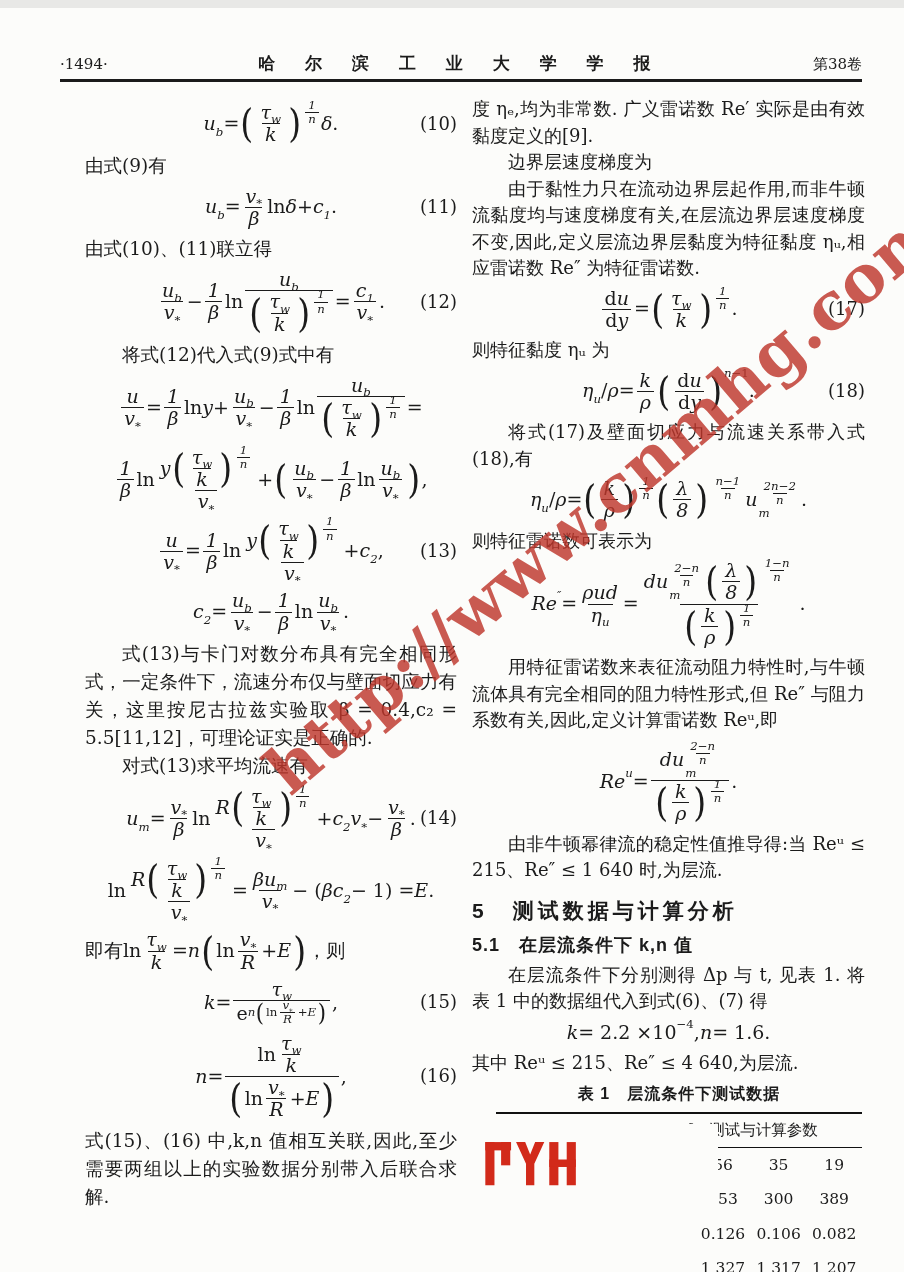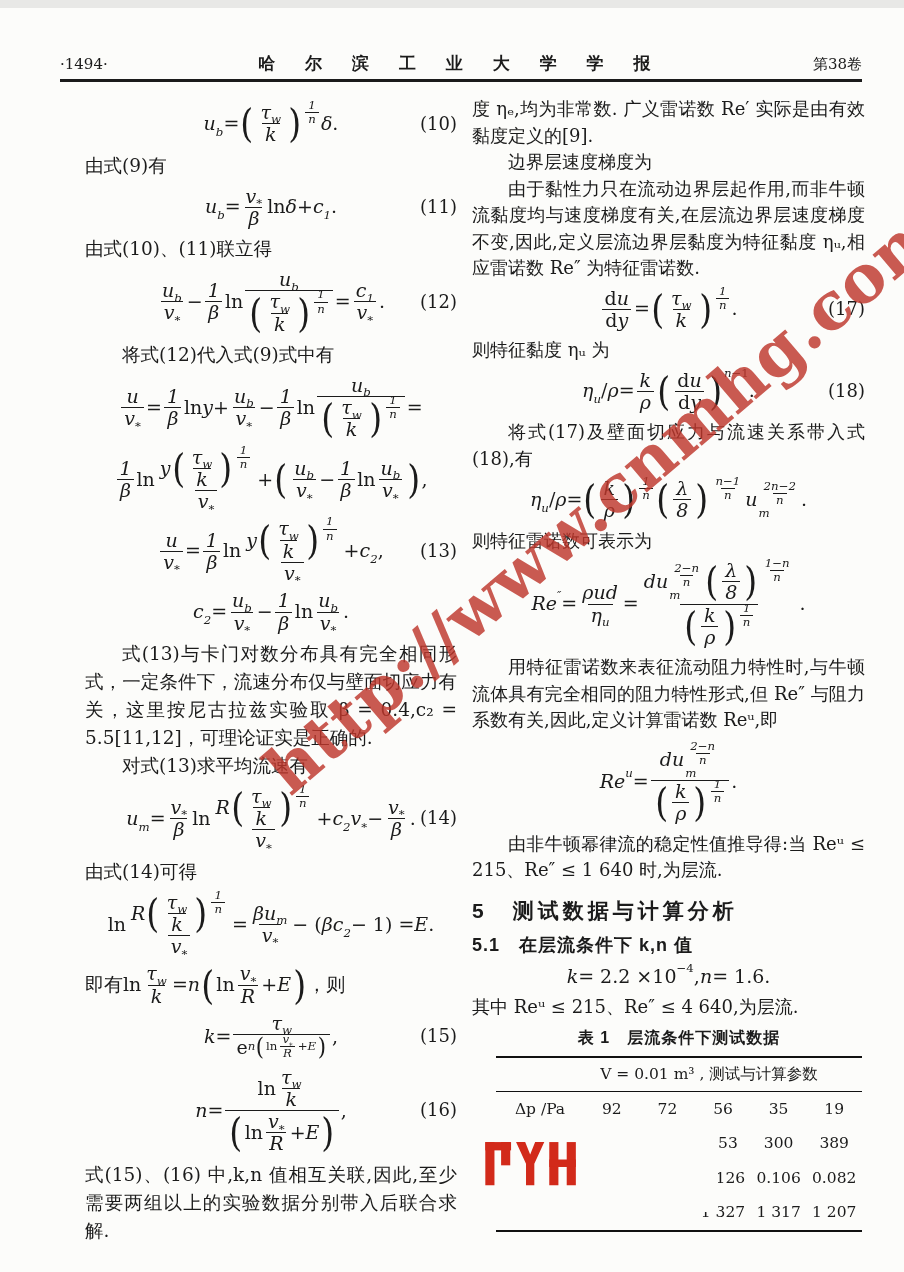--- a/index.html
+++ b/index.html
@@ -581,21 +581,20 @@
               <span class="msub"><span class="mi">*</span></span>
             </span>
           </span>
           <span class="fden">
             <span class="mi">β</span>
           </span>
         </span>
         <span class="mr"> .</span>
         <span class="eqnum">(14)</span>
       </div>
-      <p class="para">由式(14)可得</p>
       <div class="eqrow">
         <span class="mr">ln </span>
         <span class="frac">
           <span class="fnum">
             <span class="mi">R</span>
             <span class="pgroup">
               <span class="pglyph" style="font-size: 39px;">(</span>
               <span class="pcontent">
                 <span class="frac">
                   <span class="fnum">
@@ -1060,20 +1059,21 @@
                   </span>
                 </span></span>
             </span>
           </span>
         </span>
         <span class="mr">.</span>
       </div>
       <p class="para ind">由非牛顿幂律流的稳定性值推导得:当 Reᵘ ≤ 215、Re″ ≤ 1 640 时,为层流.</p>
       <div class="sec1">5　测试数据与计算分析</div>
       <div class="sec2">5.1　在层流条件下 k,n 值</div>
+      <p class="para ind">在层流条件下分别测得 Δp 与 t, 见表 1. 将表 1 中的数据组代入到式(6)、(7) 得</p>
       <div class="eqrow">
         <span class="mi">k</span>
         <span class="mr"> = 2.2 × </span>
         <span class="vgroup">
           <span class="mr">10</span>
           <span class="msup"><span class="mr">−4</span></span>
         </span>
         <span class="mr"> , </span>
         <span class="mi">n</span>
         <span class="mr"> = 1.6.</span>

